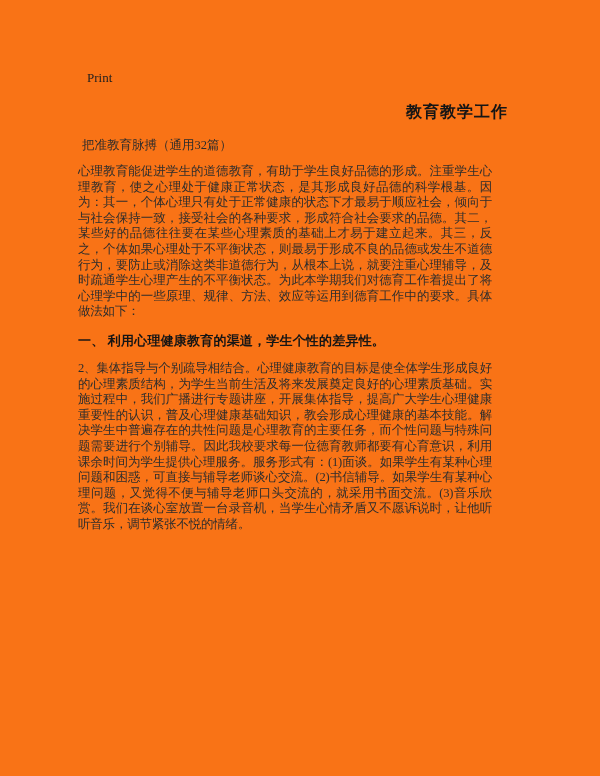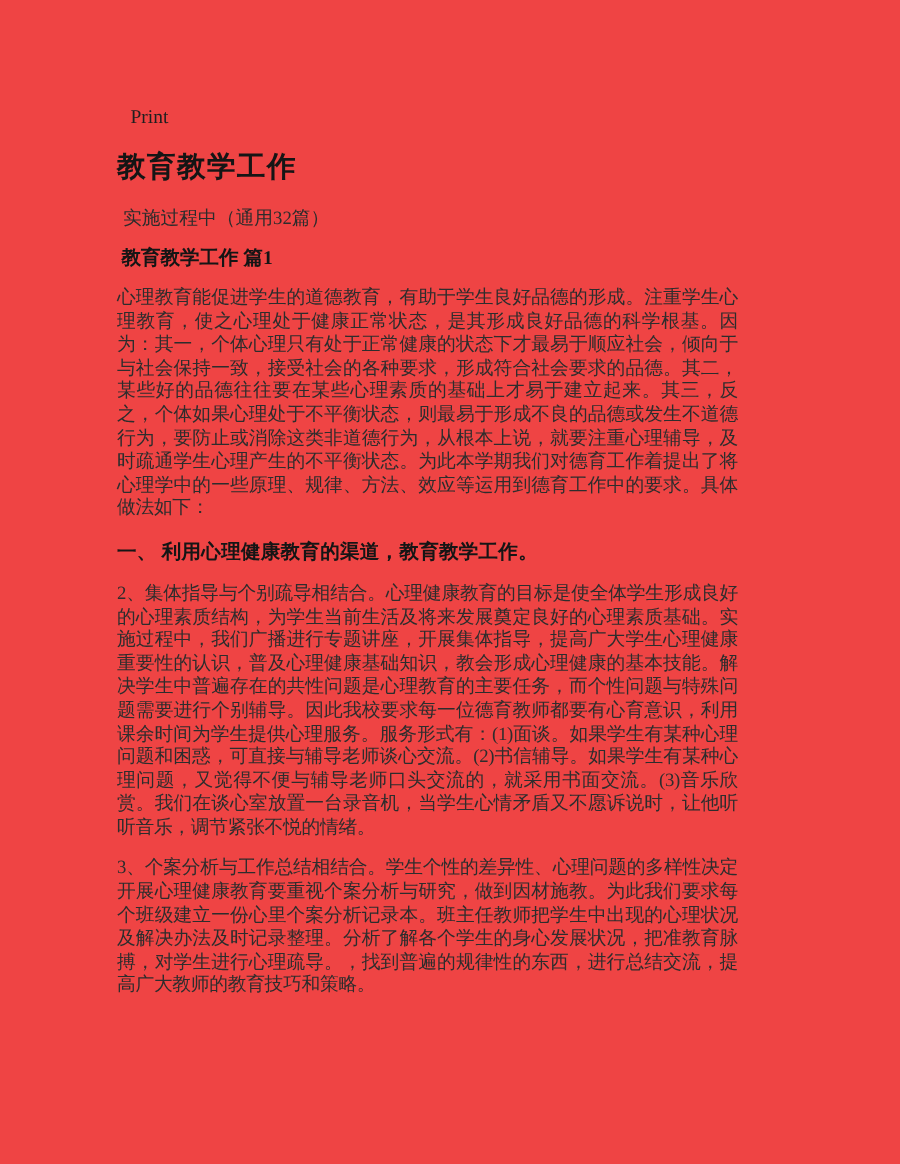--- a/index.html
+++ b/index.html
@@ -12,34 +12,34 @@
     height: 776px;
     overflow: hidden;
     font-family: "Liberation Serif", "DejaVu Serif", serif;
     color: #2d2d2d;
   }
   .page {
     box-sizing: border-box;
     width: 600px;
     height: 776px;
     padding: 71px 92px 0 78px;
-    background: #ef4444;
+    background: #f97316;
   }
   .print-link {
     font-size: 13px;
     line-height: 13px;
     color: #1f1f1f;
     margin-left: 9px;
     cursor: pointer;
     width: fit-content;
   }
   .doc-title {
     margin: 18px 0 0 0;
-    text-align: left;
-    font-size: 19px;
+    text-align: right;
+    font-size: 16px;
     line-height: 20px;
     font-weight: 600;
     color: #151515;
     letter-spacing: 1px;
   }
   .subtitle {
     margin: 16px 0 0 4px;
     font-size: 12.5px;
     line-height: 14px;
     color: #2c2c2c;
@@ -70,26 +70,24 @@
 </style>
 </head>
 <body>
 
 <div class="page">
 
   <div class="print-link">Print</div>
 
   <h1 class="doc-title">教育教学工作</h1>
 
-  <div class="subtitle">实施过程中（通用32篇）</div>
+  <div class="subtitle">把准教育脉搏（通用32篇）</div>
 
-  <div class="section-heading">教育教学工作 篇1</div>
 
   <p class="body-para">心理教育能促进学生的道德教育，有助于学生良好品德的形成。注重学生心理教育，使之心理处于健康正常状态，是其形成良好品德的科学根基。因为：其一，个体心理只有处于正常健康的状态下才最易于顺应社会，倾向于与社会保持一致，接受社会的各种要求，形成符合社会要求的品德。其二，某些好的品德往往要在某些心理素质的基础上才易于建立起来。其三，反之，个体如果心理处于不平衡状态，则最易于形成不良的品德或发生不道德行为，要防止或消除这类非道德行为，从根本上说，就要注重心理辅导，及时疏通学生心理产生的不平衡状态。为此本学期我们对德育工作着提出了将心理学中的一些原理、规律、方法、效应等运用到德育工作中的要求。具体做法如下：</p>
 
-  <h2 class="sub-heading">一、 利用心理健康教育的渠道，教育教学工作。</h2>
+  <h2 class="sub-heading">一、 利用心理健康教育的渠道，学生个性的差异性。</h2>
 
 
   <p class="body-para">2、集体指导与个别疏导相结合。心理健康教育的目标是使全体学生形成良好的心理素质结构，为学生当前生活及将来发展奠定良好的心理素质基础。实施过程中，我们广播进行专题讲座，开展集体指导，提高广大学生心理健康重要性的认识，普及心理健康基础知识，教会形成心理健康的基本技能。解决学生中普遍存在的共性问题是心理教育的主要任务，而个性问题与特殊问题需要进行个别辅导。因此我校要求每一位德育教师都要有心育意识，利用课余时间为学生提供心理服务。服务形式有：(1)面谈。如果学生有某种心理问题和困惑，可直接与辅导老师谈心交流。(2)书信辅导。如果学生有某种心理问题，又觉得不便与辅导老师口头交流的，就采用书面交流。(3)音乐欣赏。我们在谈心室放置一台录音机，当学生心情矛盾又不愿诉说时，让他听听音乐，调节紧张不悦的情绪。</p>
 
-  <p class="body-para">3、个案分析与工作总结相结合。学生个性的差异性、心理问题的多样性决定开展心理健康教育要重视个案分析与研究，做到因材施教。为此我们要求每个班级建立一份心里个案分析记录本。班主任教师把学生中出现的心理状况及解决办法及时记录整理。分析了解各个学生的身心发展状况，把准教育脉搏，对学生进行心理疏导。，找到普遍的规律性的东西，进行总结交流，提高广大教师的教育技巧和策略。</p>
 
 </div>
 
 </body></html>

